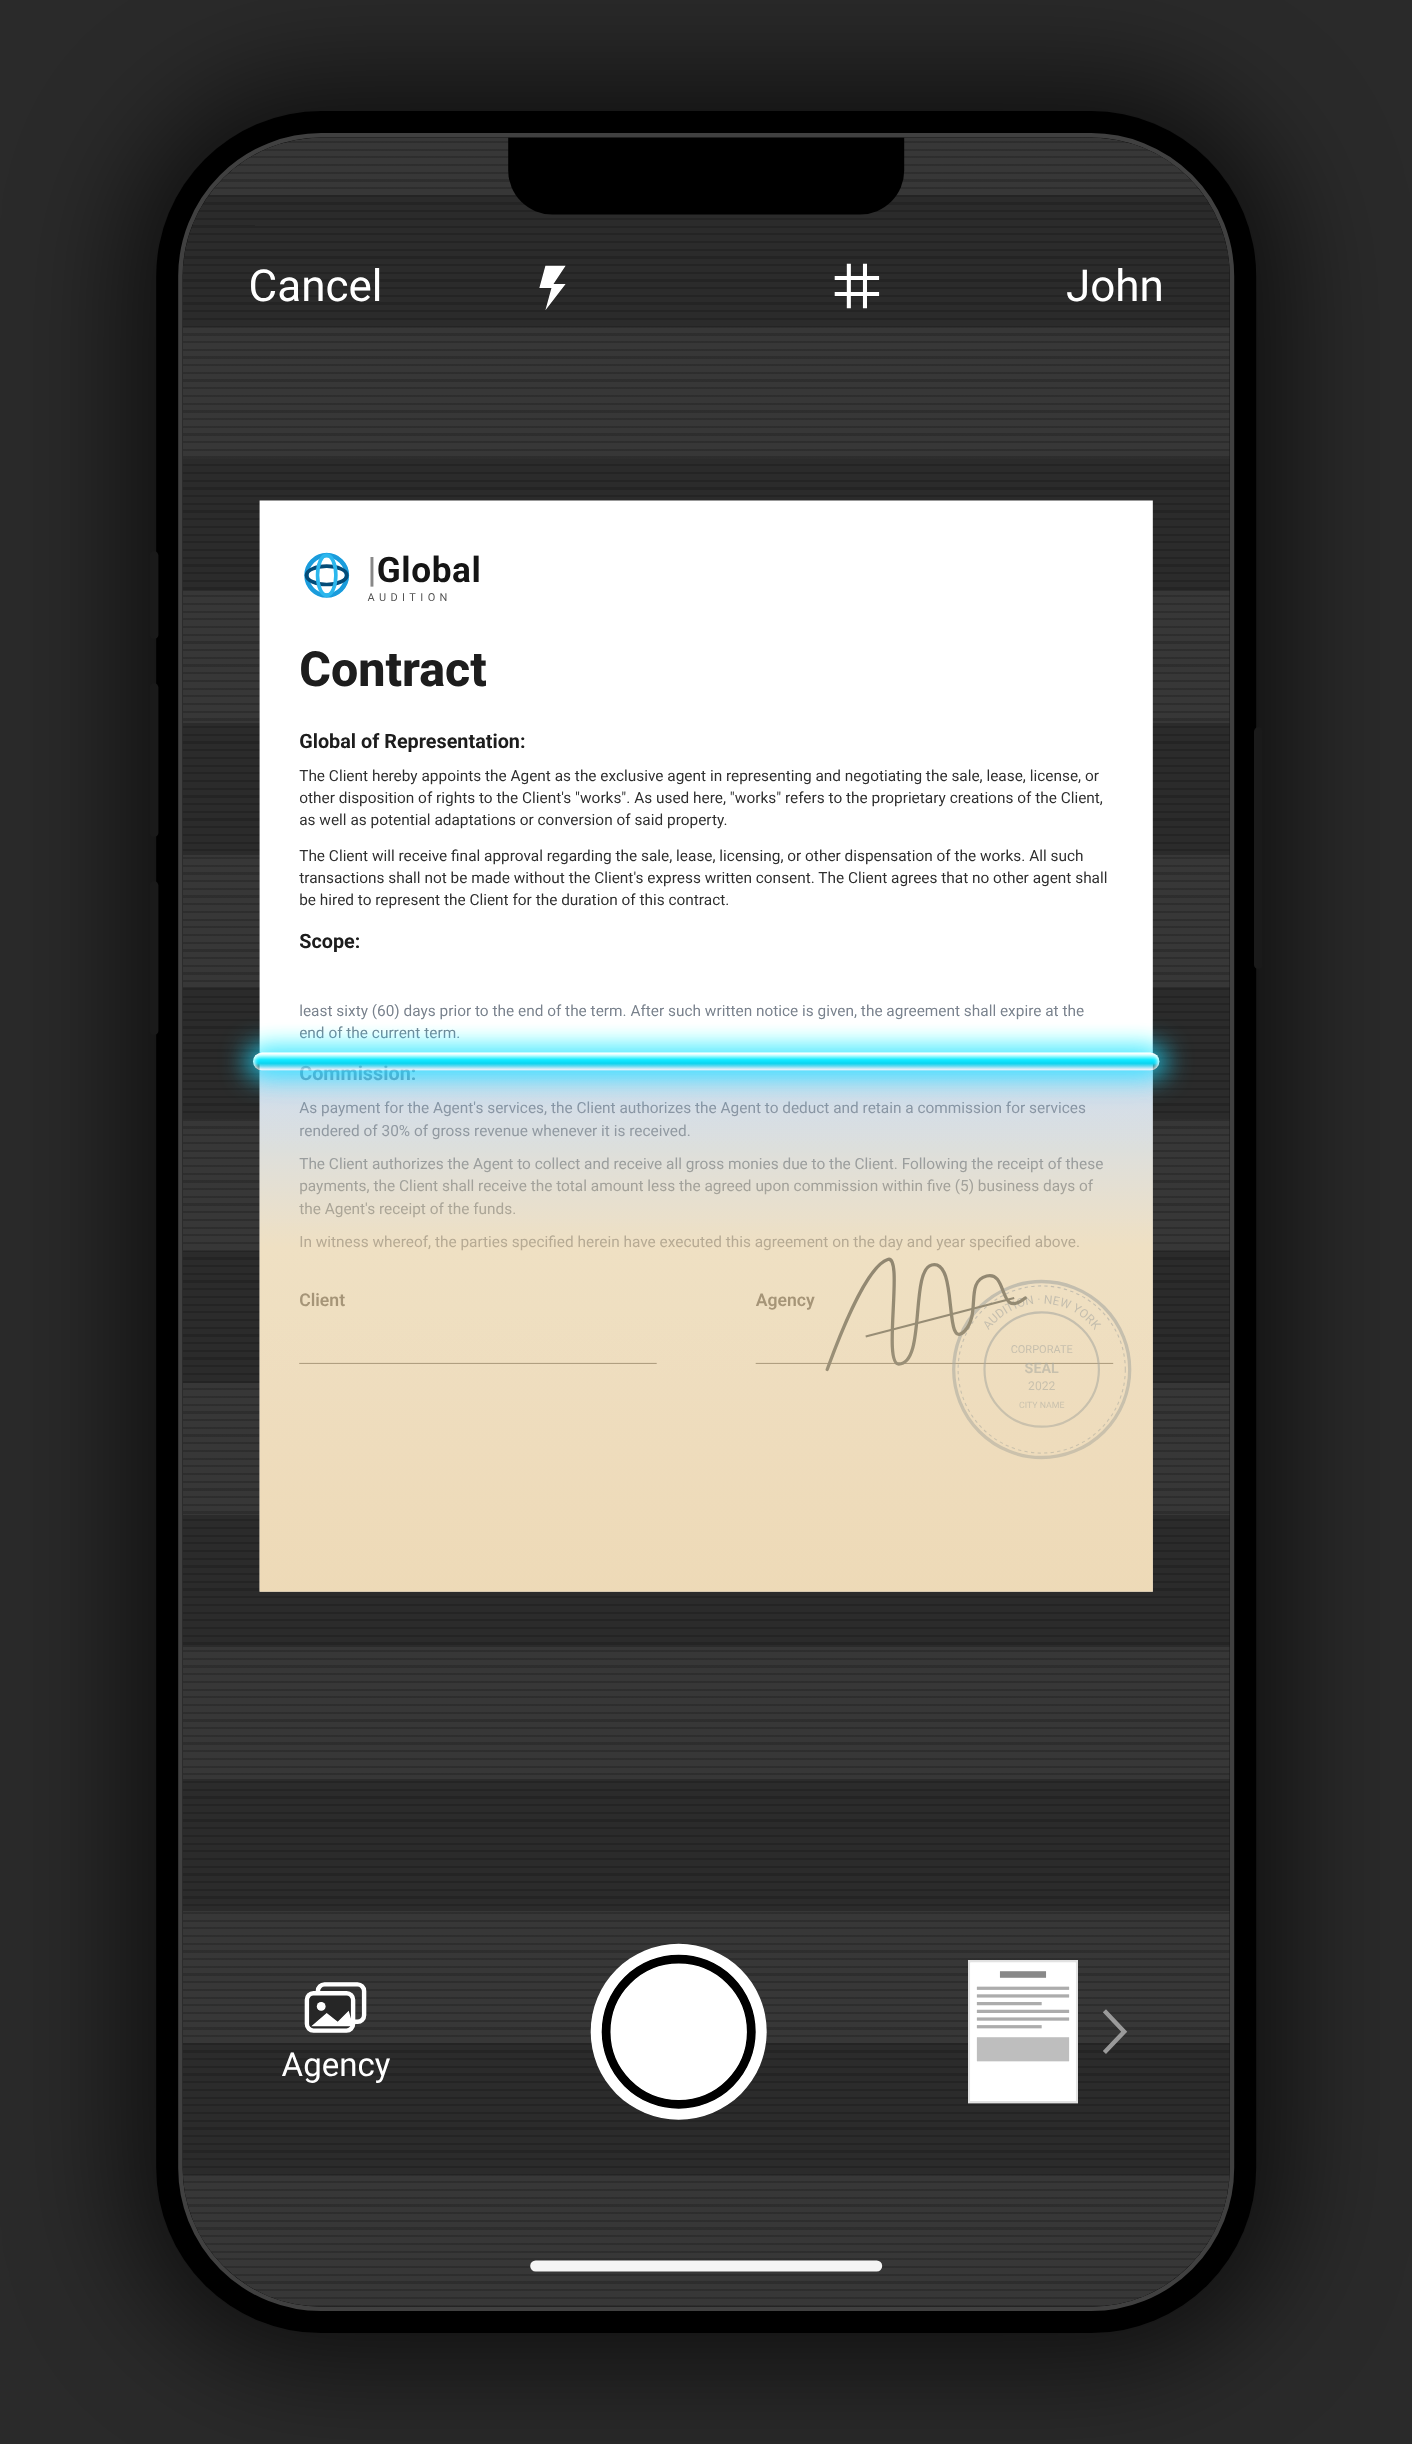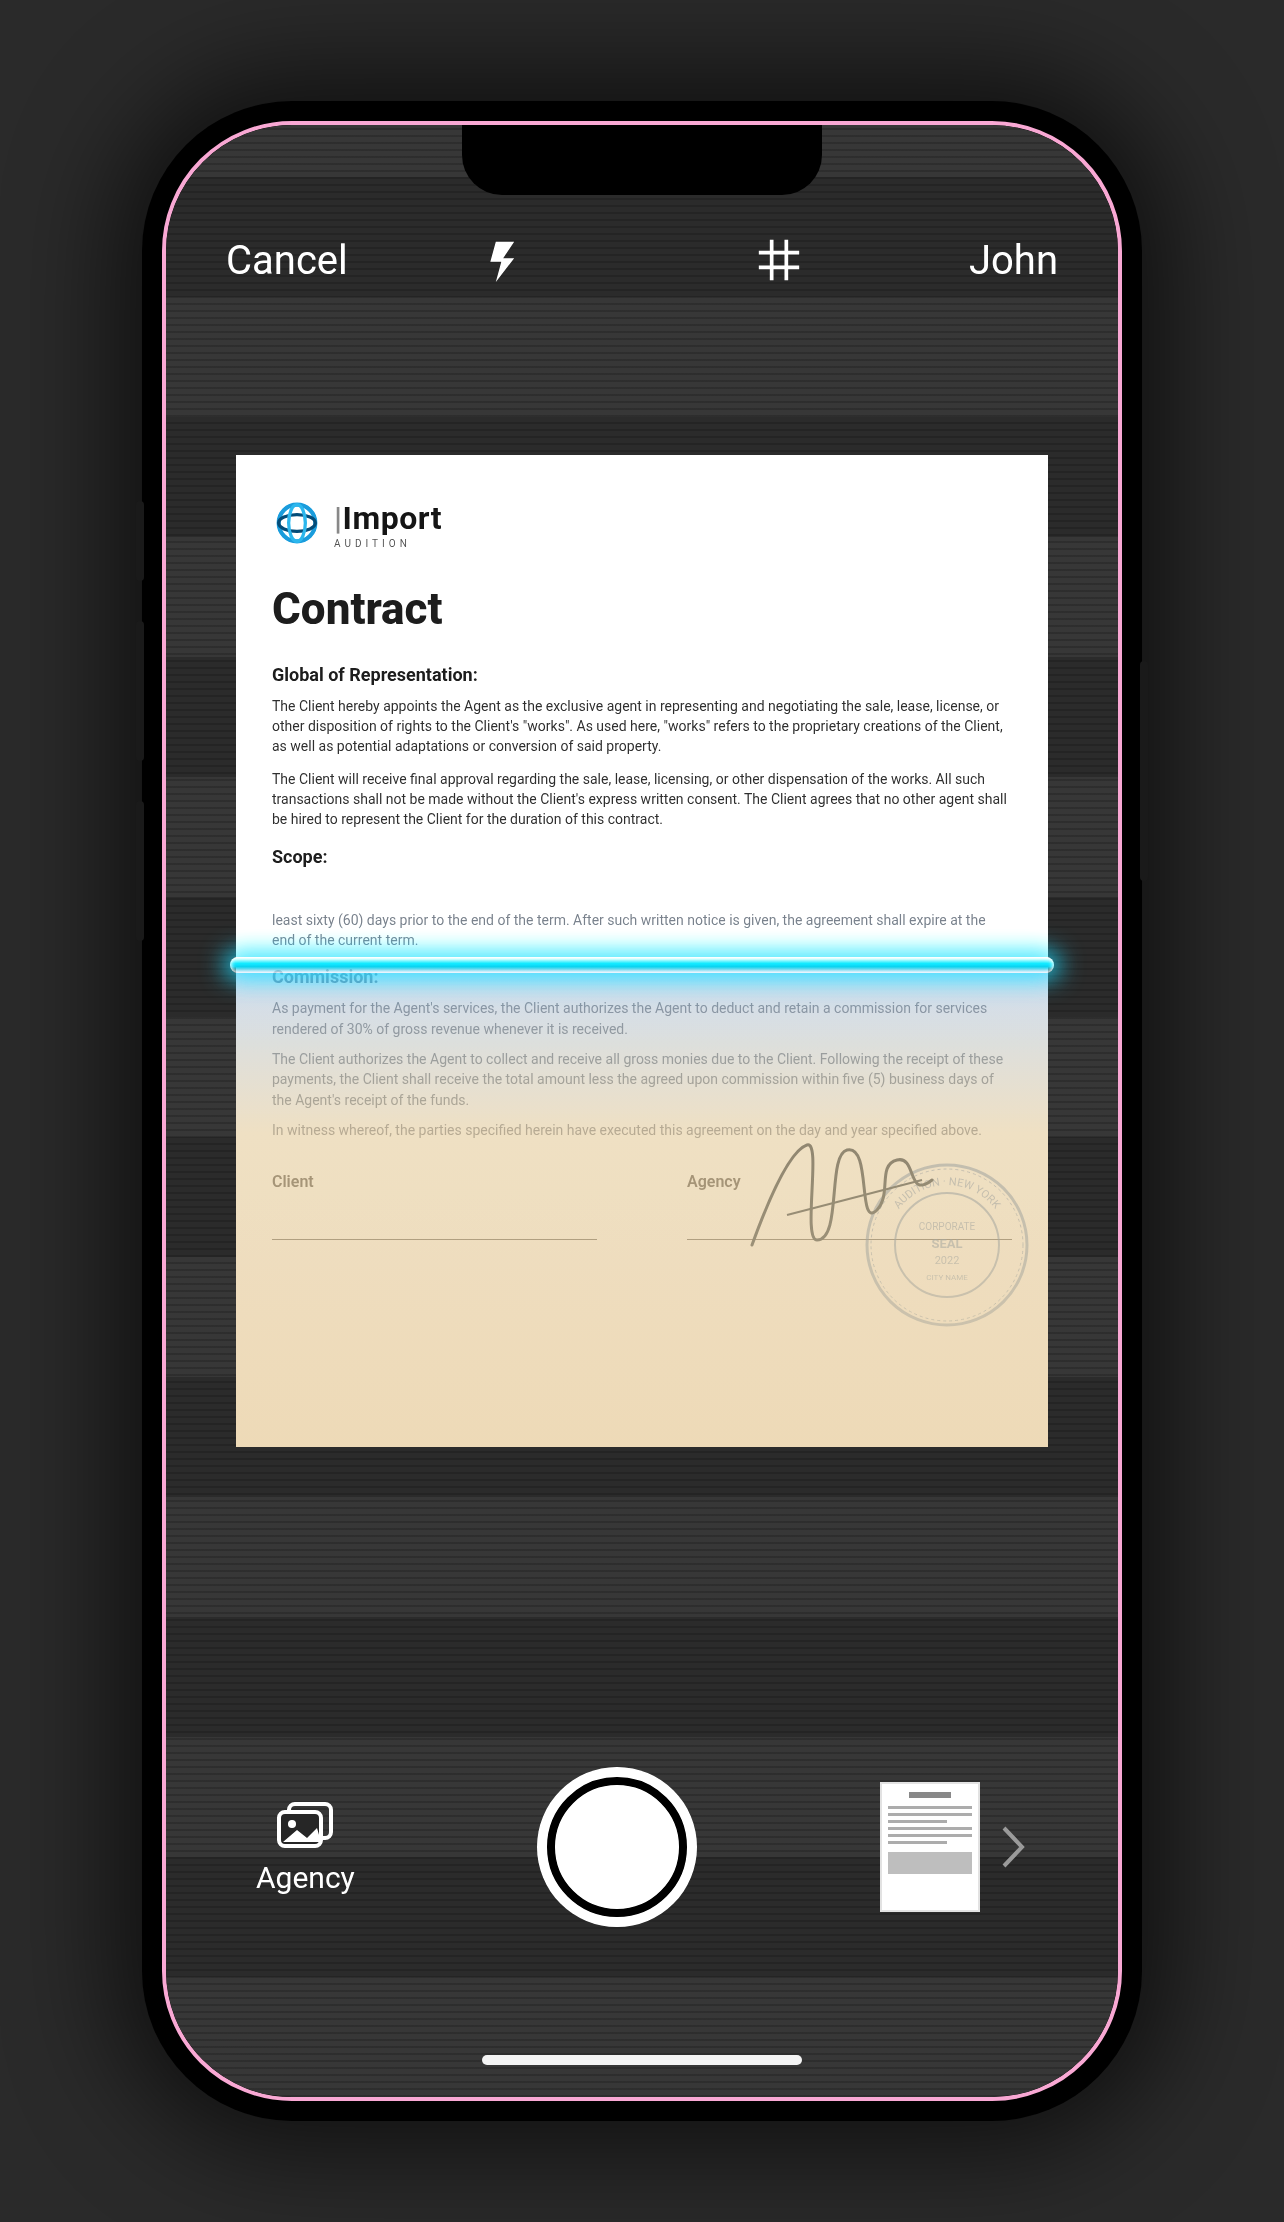--- a/index.html
+++ b/index.html
@@ -21,21 +21,21 @@
     border-radius: 150px;
     position: relative;
     box-shadow: 0 0 100px 30px rgba(0,0,0,0.6);
     padding: 20px;
   }
   .device-inner {
     width: 100%;
     height: 100%;
     border-radius: 130px;
     background: #0a0a0a;
-    border: 4px solid #f9a8d4;
+    border: 4px solid #404040;
     position: relative;
     overflow: hidden;
   }
   .notch {
     position: absolute;
     top: 0;
     left: 50%;
     transform: translateX(-50%);
     width: 360px;
     height: 70px;
@@ -286,21 +286,21 @@
       <div class="doc-wrap">
         <div class="doc">
 
           <div class="logo-row">
             <svg class="logo-svg" viewBox="0 0 60 60">
               <circle cx="30" cy="30" r="22" fill="none" stroke="#1f9bd8" stroke-width="5"></circle>
               <ellipse cx="30" cy="30" rx="22" ry="10" fill="none" stroke="#0a4e78" stroke-width="4"></ellipse>
               <ellipse cx="30" cy="30" rx="10" ry="22" fill="none" stroke="#30b4e8" stroke-width="4"></ellipse>
             </svg>
             <div class="logo-text">
-              <div class="big"><span style="color:#888">|</span><span>Import</span></div>
+              <div class="big"><span style="color:#888">|</span><span>Global</span></div>
               <div class="small">AUDITION</div>
             </div>
           </div>
 
           <h1>Contract</h1>
 
 
           <h3>Global of Representation:</h3>
           <p class="para">The Client hereby appoints the Agent as the exclusive agent in representing and negotiating the sale, lease, license, or other disposition of rights to the Client's "works". As used here, "works" refers to the proprietary creations of the Client, as well as potential adaptations or conversion of said property.</p>
           <p class="para">The Client will receive final approval regarding the sale, lease, licensing, or other dispensation of the works. All such transactions shall not be made without the Client's express written consent. The Client agrees that no other agent shall be hired to represent the Client for the duration of this contract.</p>

